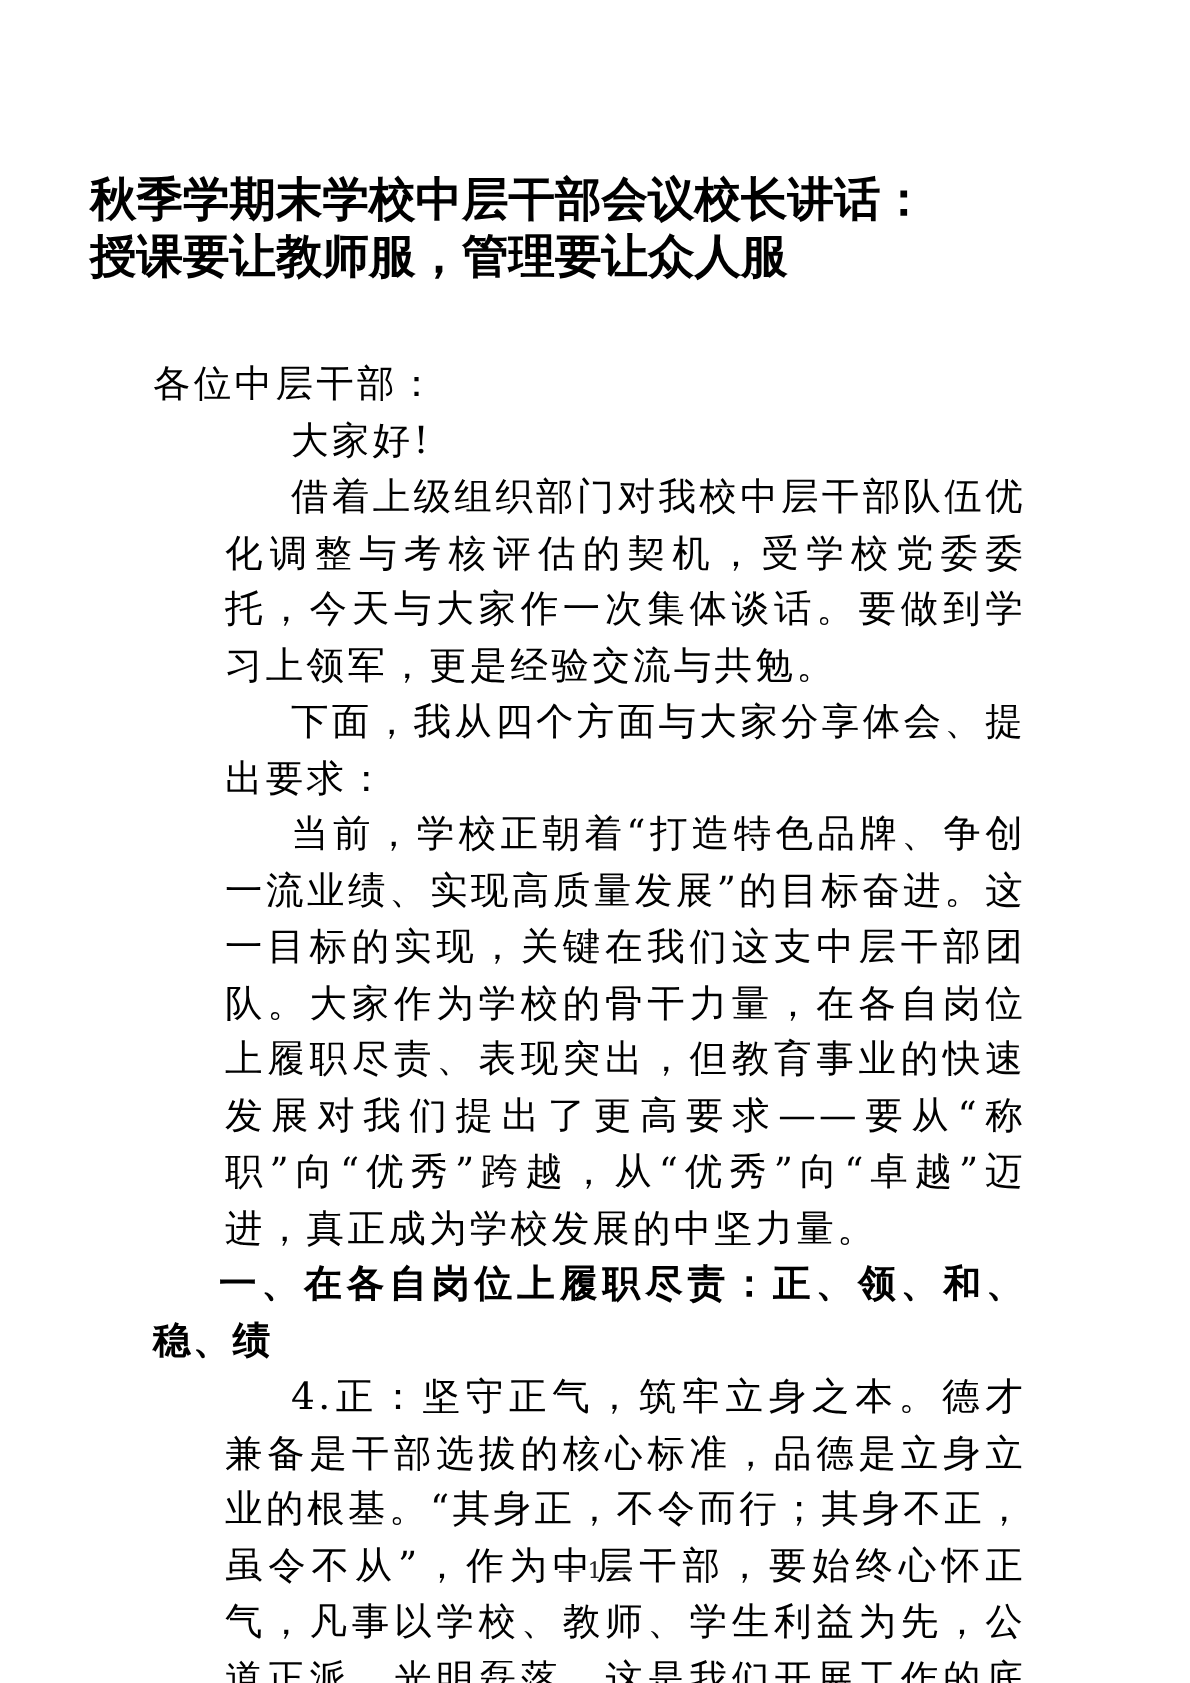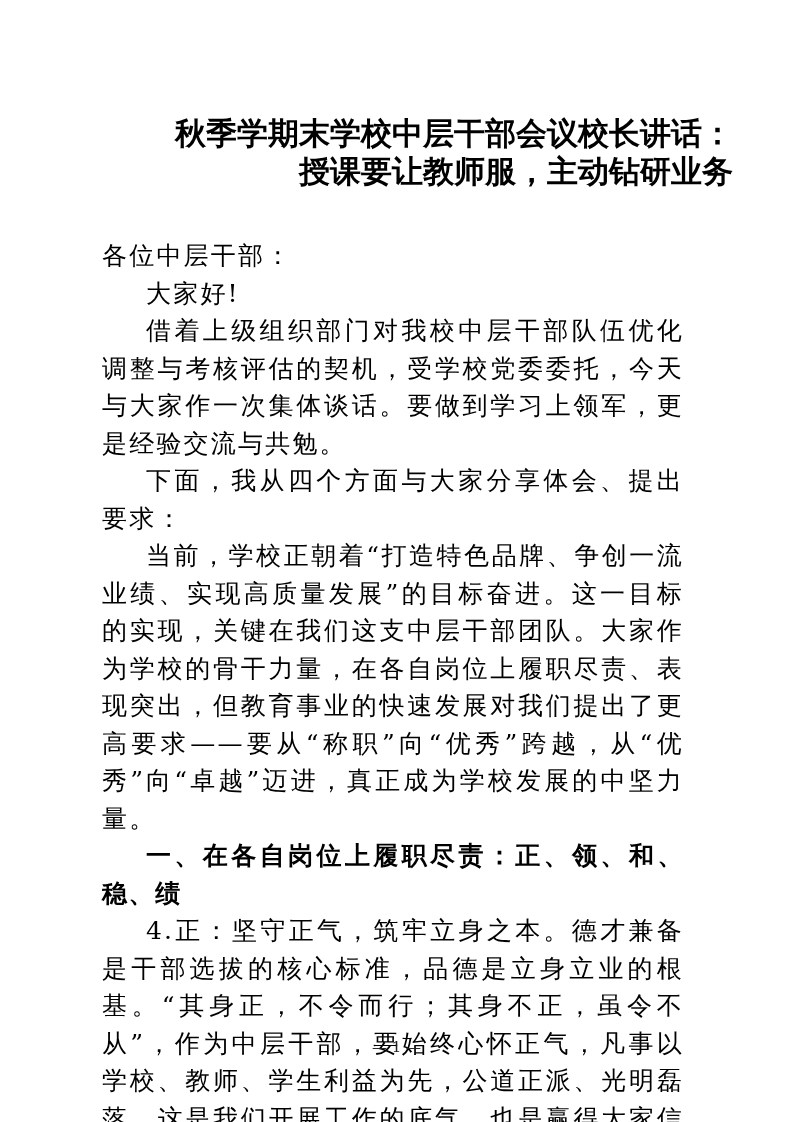--- a/index.html
+++ b/index.html
@@ -20,21 +20,21 @@
     left: 0; top: 0;
     width: 793px;
     height: 1122px;
     background: #ffffff;
   }
   .title {
     position: absolute;
     left: 60px;
     width: 673px;
     top: 114px;
-    text-align: right;
+    text-align: left;
     font-family: "DejaVu Sans", "Liberation Sans", sans-serif;
     font-weight: bold;
     font-size: 31px;
     line-height: 38px;
     letter-spacing: 0px;
   }
   .title .line {
     display: block;
     white-space: nowrap;
   }
@@ -47,20 +47,21 @@
     line-height: 37.5px;
     letter-spacing: 2.2px;
     text-align: justify;
   }
   .body p {
     margin: 0;
     padding: 0;
   }
   .body p.indent {
     text-indent: 44px;
+    margin-left: 48px;
   }
   .body p.heading {
     font-family: "DejaVu Sans", "Liberation Sans", sans-serif;
     font-weight: bold;
     text-indent: 44px;
     letter-spacing: 1.6px;
   }
   .footer {
     position: absolute;
     left: 0;
@@ -71,21 +72,21 @@
     color: #222;
   }
 </style>
 </head>
 <body>
 
 <div class="page">
 
   <div class="title">
     <span class="line">秋季学期末学校中层干部会议校长讲话：</span>
-    <span class="line">授课要让教师服，主动钻研业务</span>
+    <span class="line">授课要让教师服，管理要让众人服</span>
   </div>
 
   <div class="body">
     <p>各位中层干部：</p>
     <p class="indent">大家好!</p>
     <p class="indent">借着上级组织部门对我校中层干部队伍优化调整与考核评估的契机，受学校党委委托，今天与大家作一次集体谈话。要做到学习上领军，更是经验交流与共勉。</p>
     <p class="indent">下面，我从四个方面与大家分享体会、提出要求：</p>
     <p class="indent">当前，学校正朝着“打造特色品牌、争创一流业绩、实现高质量发展”的目标奋进。这一目标的实现，关键在我们这支中层干部团队。大家作为学校的骨干力量，在各自岗位上履职尽责、表现突出，但教育事业的快速发展对我们提出了更高要求——要从“称职”向“优秀”跨越，从“优秀”向“卓越”迈进，真正成为学校发展的中坚力量。</p>
     <p class="heading">一、在各自岗位上履职尽责：正、领、和、稳、绩</p>
     <p class="indent">4.正：坚守正气，筑牢立身之本。德才兼备是干部选拔的核心标准，品德是立身立业的根基。“其身正，不令而行；其身不正，虽令不从”，作为中层干部，要始终心怀正气，凡事以学校、教师、学生利益为先，公道正派、光明磊落，这是我们开展工作的底气，也是赢得大家信任的关键。</p>

